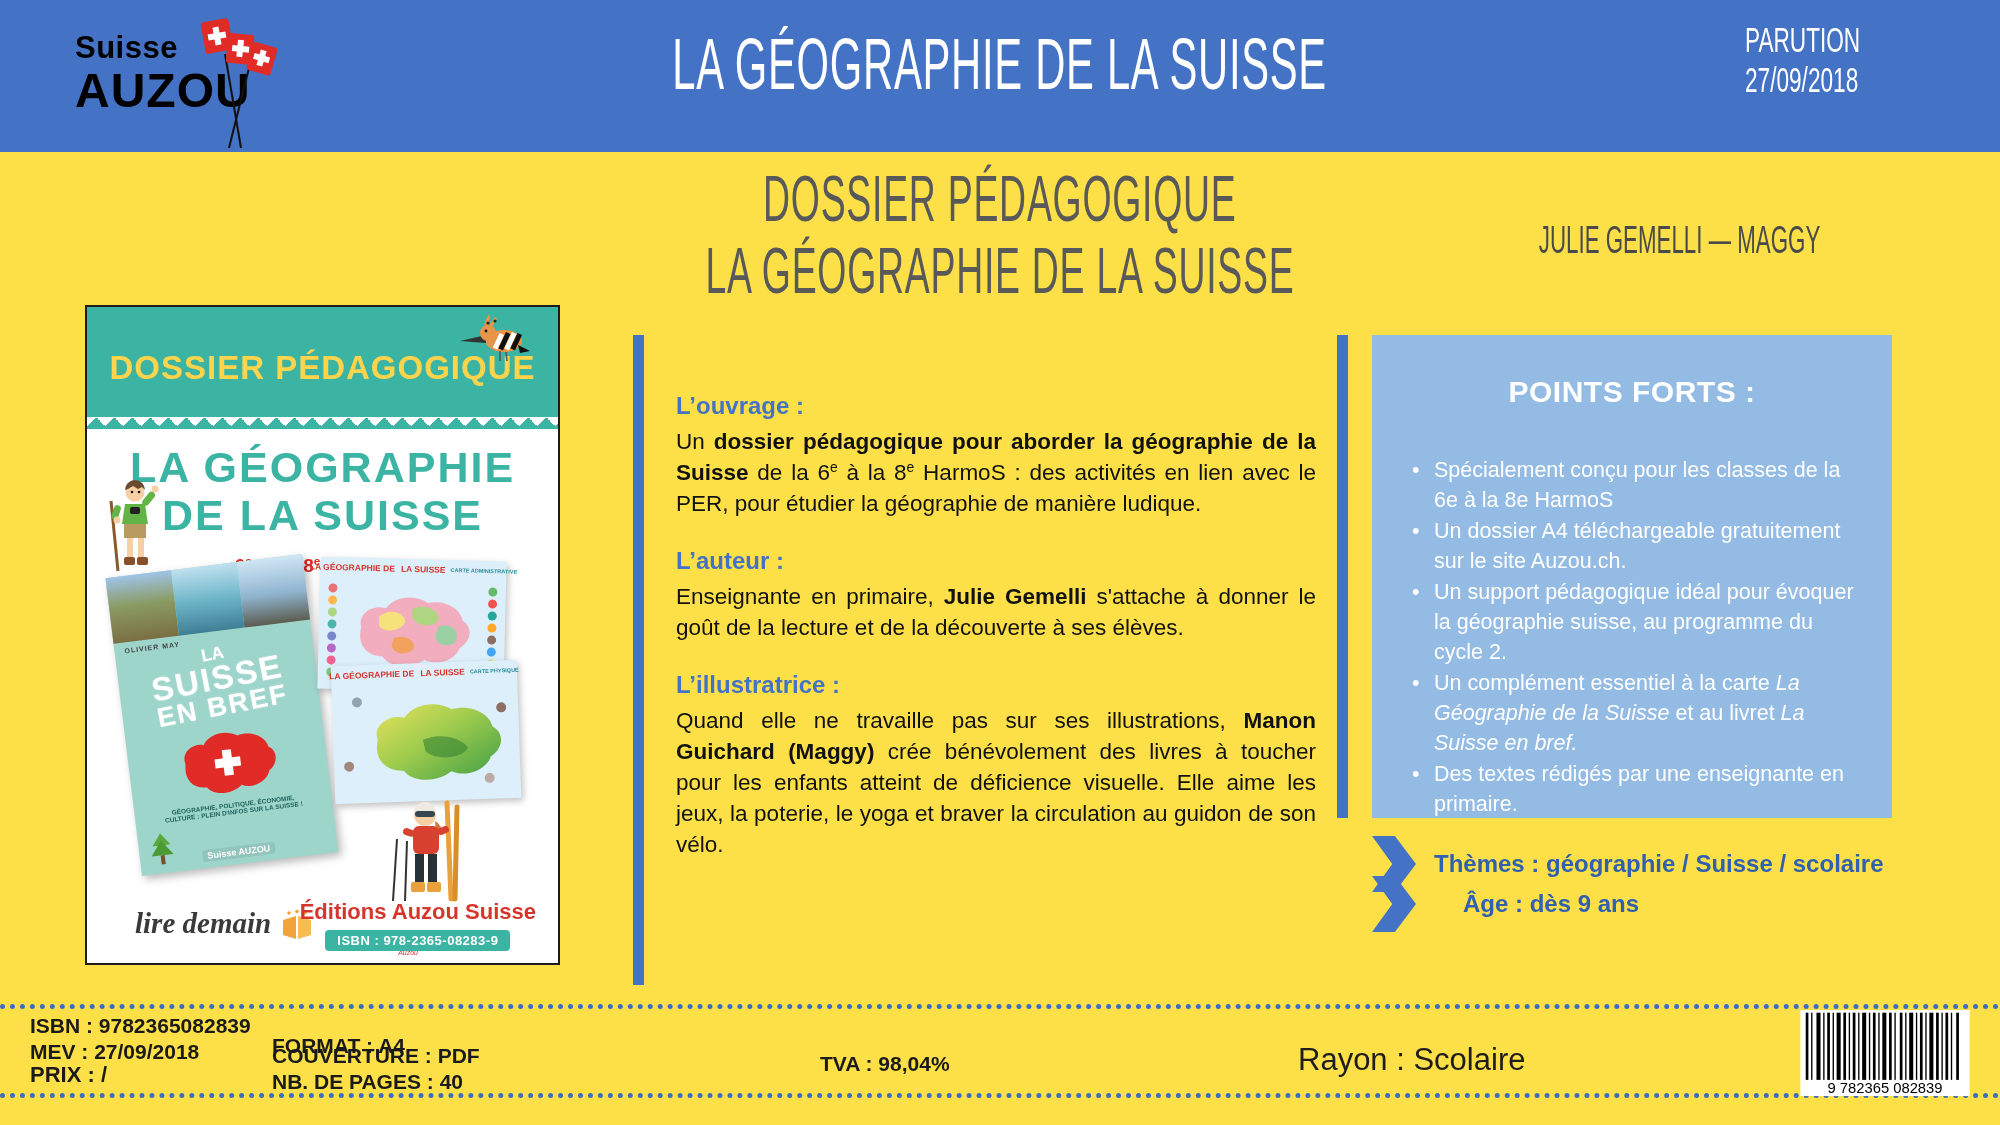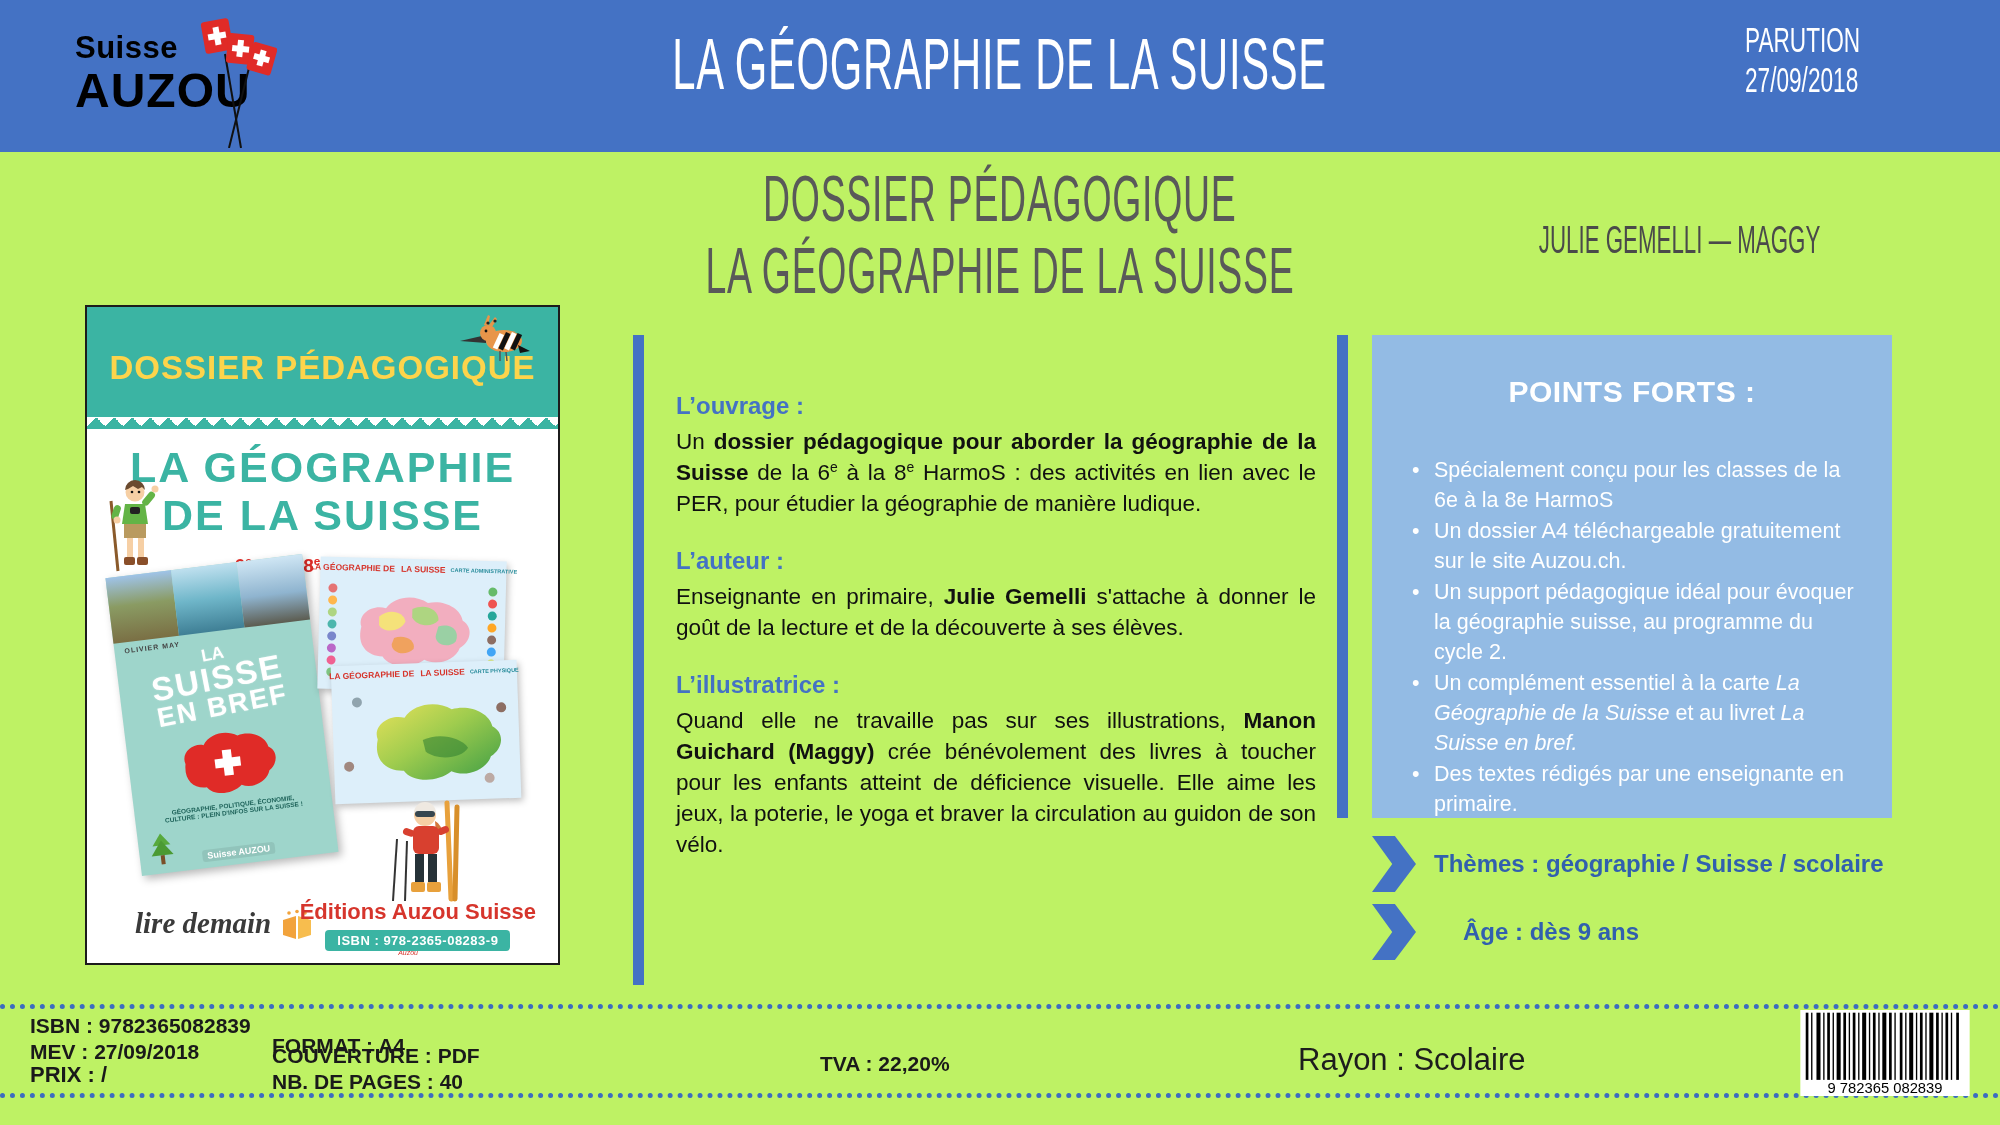--- a/index.html
+++ b/index.html
@@ -1,21 +1,21 @@
 <!DOCTYPE html>
 <html style="--accent: #4472c4; --panel: #93bbe4; --teal: #3bb4a3; --yellow: #fdd44b; --red: #e02b27; --grey: #595959;"><head>
 <meta charset="utf-8">
 <style>
   :root{
     --accent:#4472c4; --panel:#93bbe4; --teal:#3bb4a3; --yellow:#fdd44b;
     --red:#e02b27; --grey:#595959;
   }
   *{box-sizing:border-box; margin:0; padding:0;}
   body{background:#fff; font-family:"Liberation Sans", sans-serif;}
-  .page{position:relative; width:2000px; height:1125px; background:#bef264; overflow:hidden;}
+  .page{position:relative; width:2000px; height:1125px; background:#fde047; overflow:hidden;}
   .b{font-weight:700;} .i{font-style:italic;}
   sup{font-size:.62em; line-height:0;}
 
   
   .topbar{position:absolute; left:0; top:0; width:2000px; height:152px; background:var(--accent);}
   .logo-text{position:absolute; left:75px; top:32px; color:#000; line-height:1;}
   .logo-l1{display:block; font-size:31px; font-weight:700; letter-spacing:.5px;}
   .logo-l2{display:block; font-size:48px; font-weight:700; letter-spacing:1px; margin-top:4px;}
   .flags{position:absolute; left:195px; top:14px;}
   .hand{display:inline-block; font-family:"Liberation Sans",sans-serif; transform:scale(.72,1.25); transform-origin:center;}
@@ -85,21 +85,21 @@
 
   
   .panel{position:absolute; left:1372px; top:335px; width:520px; height:483px; background:var(--panel); color:#fff;}
   .panel-title{margin-top:40px; text-align:center; font-size:30px; font-weight:700; letter-spacing:.5px;}
   .panel ul{list-style:none; margin:46px 34px 0 36px;}
   .panel li{position:relative; padding-left:26px; font-size:21.5px; line-height:30px; margin-bottom:1px;}
   .panel li::before{content:"•"; position:absolute; left:4px;}
 
   
   .tag{position:absolute; left:1372px; display:flex; align-items:center; gap:18px;}
-  .tag1{top:836px;} .tag2{top:904px;gap:47px;}
+  .tag1{top:836px;} .tag2{top:876px;gap:47px;}
   .chev{width:44px; height:56px; background:var(--accent);
     clip-path:polygon(0 0,52% 0,100% 50%,52% 100%,0 100%,46% 50%);}
   .tag-label{font-size:24px; font-weight:700; color:#3160ae;}
 
   
   .dotline{position:absolute; left:0; width:2000px; border-top:5px dotted #3c6cc0;}
   .dot1{top:1004px;} .dot2{top:1093px;}
   .f{position:absolute; font-weight:700; color:#1a1a1a; font-size:21px;}
   .f-isbn{left:30px; top:1014px;} .f-mev{left:30px; top:1040px;} .f-prix{left:30px; top:1062px; font-size:22px;}
   .f-format{left:272px; top:1034px;} .f-couv{left:272px; top:1044px;} .f-pages{left:272px; top:1070px;}
@@ -361,21 +361,21 @@
   </div>
 
   <div class="dotline dot1"></div>
   <div class="dotline dot2"></div>
   <div class="f f-isbn">ISBN : 9782365082839</div>
   <div class="f f-mev">MEV :  27/09/2018</div>
   <div class="f f-prix">PRIX : /</div>
   <div class="f f-format">FORMAT : A4</div>
   <div class="f f-couv">COUVERTURE : PDF</div>
   <div class="f f-pages">NB. DE PAGES : 40</div>
-  <div class="f f-tva">TVA : 22,20%</div>
+  <div class="f f-tva">TVA : 98,04%</div>
   <div class="f f-rayon">Rayon : Scolaire</div>
   <svg class="barcode" width="170" height="86" viewBox="0 0 126 64">
     <rect x="0" y="0" width="126" height="64" fill="#fff"></rect>
     <g fill="#000">
       <rect x="4" y="2" width="2" height="50"></rect>
         <rect x="8" y="2" width="1" height="50"></rect>
         <rect x="12" y="2" width="3" height="50"></rect>
       <rect x="17" y="2" width="1" height="50"></rect>
         <rect x="20" y="2" width="2" height="50"></rect>
         <rect x="24" y="2" width="1" height="50"></rect>

